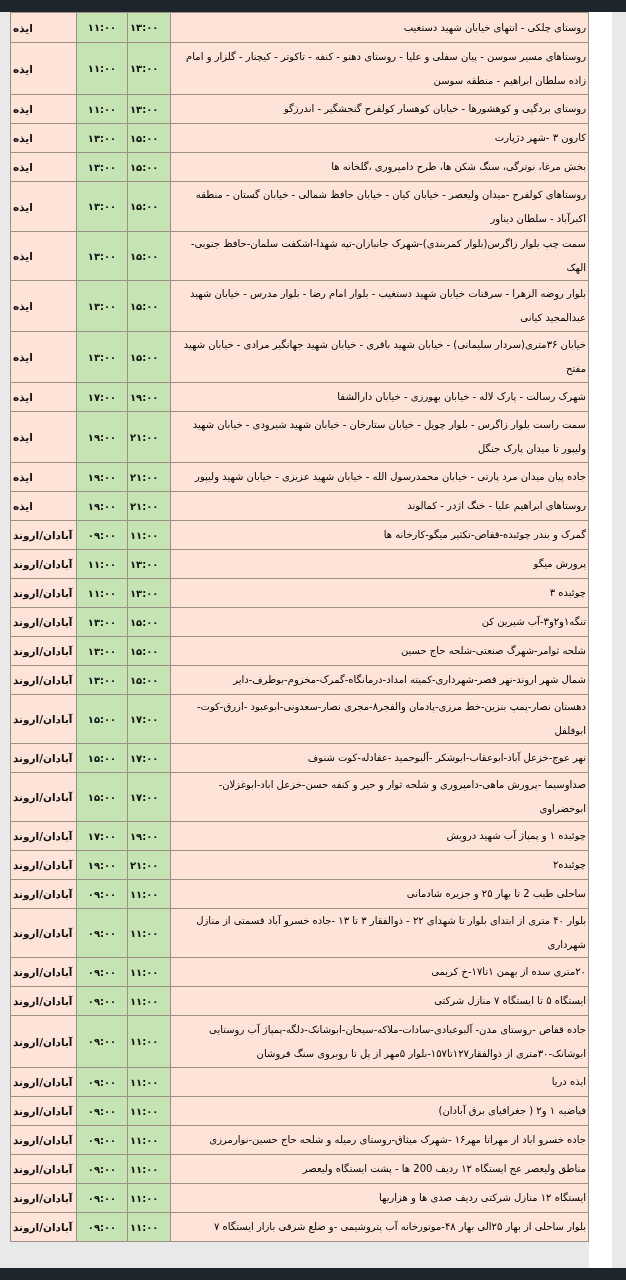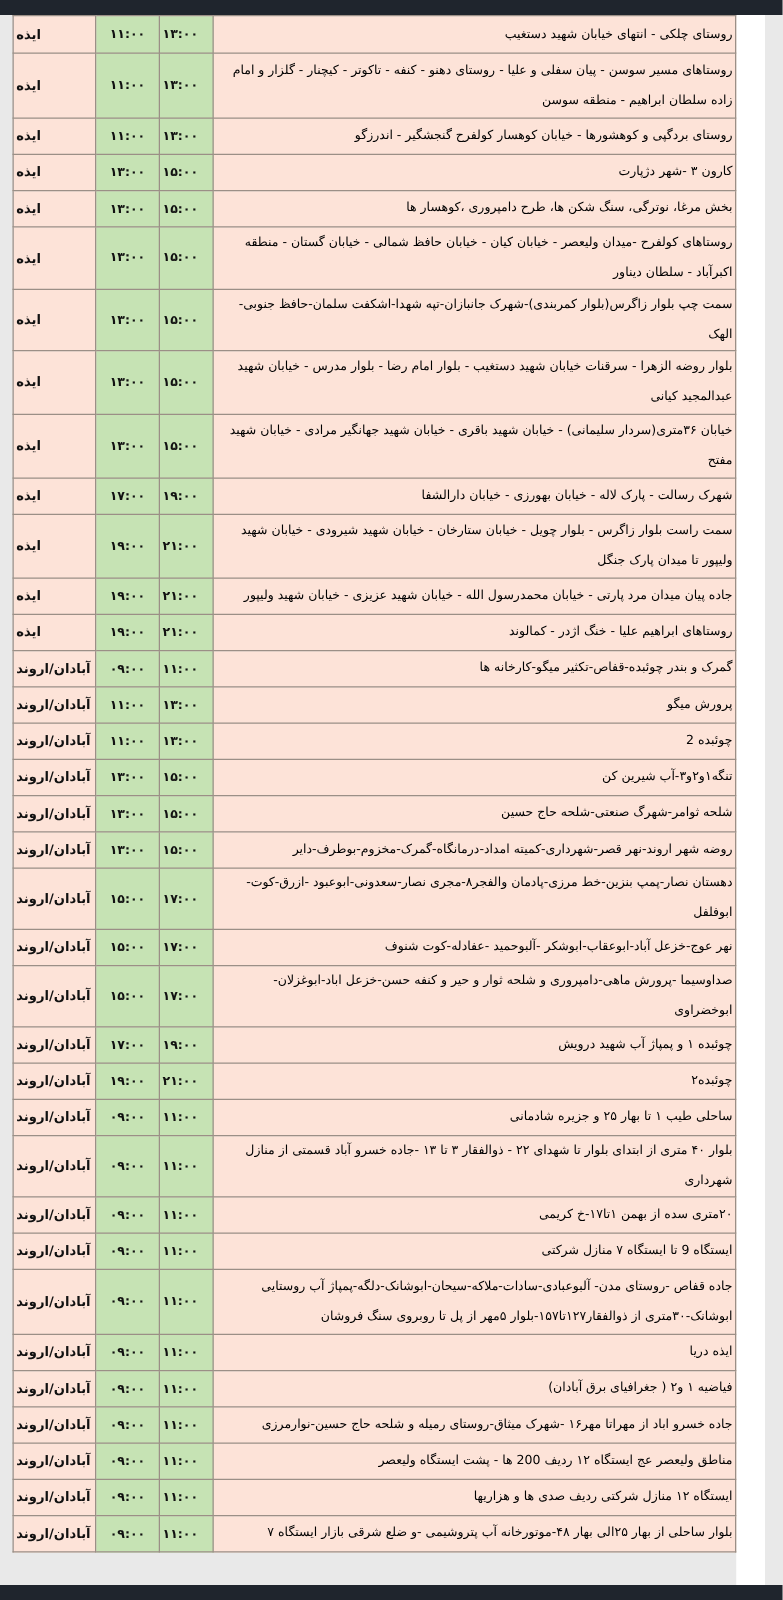--- a/index.html
+++ b/index.html
@@ -46,21 +46,21 @@
         <tr style="height: 29px;">
     <td class="city">ایذه</td>
     <td class="t1">۱۳:۰۰</td>
     <td class="t2">۱۵:۰۰</td>
     <td class="desc">کارون ۳ -شهر دژپارت</td>
   </tr>
         <tr style="height: 29px;">
     <td class="city">ایذه</td>
     <td class="t1">۱۳:۰۰</td>
     <td class="t2">۱۵:۰۰</td>
-    <td class="desc">بخش مرغا، نوترگی، سنگ شکن ها، طرح دامپروری ،کوهسار ها</td>
+    <td class="desc">بخش مرغا، نوترگی، سنگ شکن ها، طرح دامپروری ،گلخانه ها</td>
   </tr>
         <tr style="height: 50px;">
     <td class="city">ایذه</td>
     <td class="t1">۱۳:۰۰</td>
     <td class="t2">۱۵:۰۰</td>
     <td class="desc">روستاهای کولفرح -میدان ولیعصر - خیابان کیان - خیابان حافظ شمالی - خیابان گستان - منطقه اکبرآباد - سلطان دیناور</td>
   </tr>
         <tr style="height: 29px;">
     <td class="city">ایذه</td>
     <td class="t1">۱۳:۰۰</td>
@@ -112,39 +112,39 @@
         <tr style="height: 29px;">
     <td class="city">آبادان/اروند</td>
     <td class="t1">۱۱:۰۰</td>
     <td class="t2">۱۳:۰۰</td>
     <td class="desc">پرورش میگو</td>
   </tr>
         <tr style="height: 29px;">
     <td class="city">آبادان/اروند</td>
     <td class="t1">۱۱:۰۰</td>
     <td class="t2">۱۳:۰۰</td>
-    <td class="desc">چوئبده 2</td>
+    <td class="desc">چوئبده ۳</td>
   </tr>
         <tr style="height: 29px;">
     <td class="city">آبادان/اروند</td>
     <td class="t1">۱۳:۰۰</td>
     <td class="t2">۱۵:۰۰</td>
     <td class="desc">تنگه۱و۲و۳-آب شیرین کن</td>
   </tr>
         <tr style="height: 29px;">
     <td class="city">آبادان/اروند</td>
     <td class="t1">۱۳:۰۰</td>
     <td class="t2">۱۵:۰۰</td>
     <td class="desc">شلحه ثوامر-شهرگ صنعتی-شلحه حاج حسین</td>
   </tr>
         <tr style="height: 29px;">
     <td class="city">آبادان/اروند</td>
     <td class="t1">۱۳:۰۰</td>
     <td class="t2">۱۵:۰۰</td>
-    <td class="desc">روضه شهر اروند-نهر قصر-شهرداری-کمیته امداد-درمانگاه-گمرک-مخزوم-بوطرف-دایر</td>
+    <td class="desc">شمال شهر اروند-نهر قصر-شهرداری-کمیته امداد-درمانگاه-گمرک-مخزوم-بوطرف-دایر</td>
   </tr>
         <tr style="height: 29px;">
     <td class="city">آبادان/اروند</td>
     <td class="t1">۱۵:۰۰</td>
     <td class="t2">۱۷:۰۰</td>
     <td class="desc">دهستان نصار-پمپ بنزین-خط مرزی-پادمان والفجر۸-مجری نصار-سعدونی-ابوعبود -ازرق-کوت-ابوفلفل</td>
   </tr>
         <tr style="height: 29px;">
     <td class="city">آبادان/اروند</td>
     <td class="t1">۱۵:۰۰</td>
@@ -166,39 +166,39 @@
         <tr style="height: 29px;">
     <td class="city">آبادان/اروند</td>
     <td class="t1">۱۹:۰۰</td>
     <td class="t2">۲۱:۰۰</td>
     <td class="desc">چوئبده۲</td>
   </tr>
         <tr style="height: 29px;">
     <td class="city">آبادان/اروند</td>
     <td class="t1">۰۹:۰۰</td>
     <td class="t2">۱۱:۰۰</td>
-    <td class="desc">ساحلی طیب ۱ تا بهار ۲۵ و جزیره شادمانی</td>
+    <td class="desc">ساحلی طیب 2 تا بهار ۲۵ و جزیره شادمانی</td>
   </tr>
         <tr style="height: 29px;">
     <td class="city">آبادان/اروند</td>
     <td class="t1">۰۹:۰۰</td>
     <td class="t2">۱۱:۰۰</td>
     <td class="desc">بلوار ۴۰ متری از ابتدای بلوار تا شهدای ۲۲ - ذوالفقار ۳ تا ۱۳ -جاده خسرو آباد قسمتی از منازل شهرداری</td>
   </tr>
         <tr style="height: 29px;">
     <td class="city">آبادان/اروند</td>
     <td class="t1">۰۹:۰۰</td>
     <td class="t2">۱۱:۰۰</td>
     <td class="desc">۲۰متری سده از بهمن ۱تا۱۷-خ کریمی</td>
   </tr>
         <tr style="height: 29px;">
     <td class="city">آبادان/اروند</td>
     <td class="t1">۰۹:۰۰</td>
     <td class="t2">۱۱:۰۰</td>
-    <td class="desc">ایستگاه 9 تا ایستگاه ۷ منازل شرکتی</td>
+    <td class="desc">ایستگاه ۵ تا ایستگاه ۷ منازل شرکتی</td>
   </tr>
         <tr style="height: 52px;">
     <td class="city">آبادان/اروند</td>
     <td class="t1">۰۹:۰۰</td>
     <td class="t2">۱۱:۰۰</td>
     <td class="desc">جاده قفاص -روستای مدن- آلبوعبادی-سادات-ملاکه-سیحان-ابوشانک-دلگه-پمپاژ آب روستایی ابوشانک-۳۰متری از ذوالفقار۱۲۷تا۱۵۷-بلوار ۵مهر از پل تا روبروی سنگ فروشان</td>
   </tr>
         <tr style="height: 29px;">
     <td class="city">آبادان/اروند</td>
     <td class="t1">۰۹:۰۰</td>

